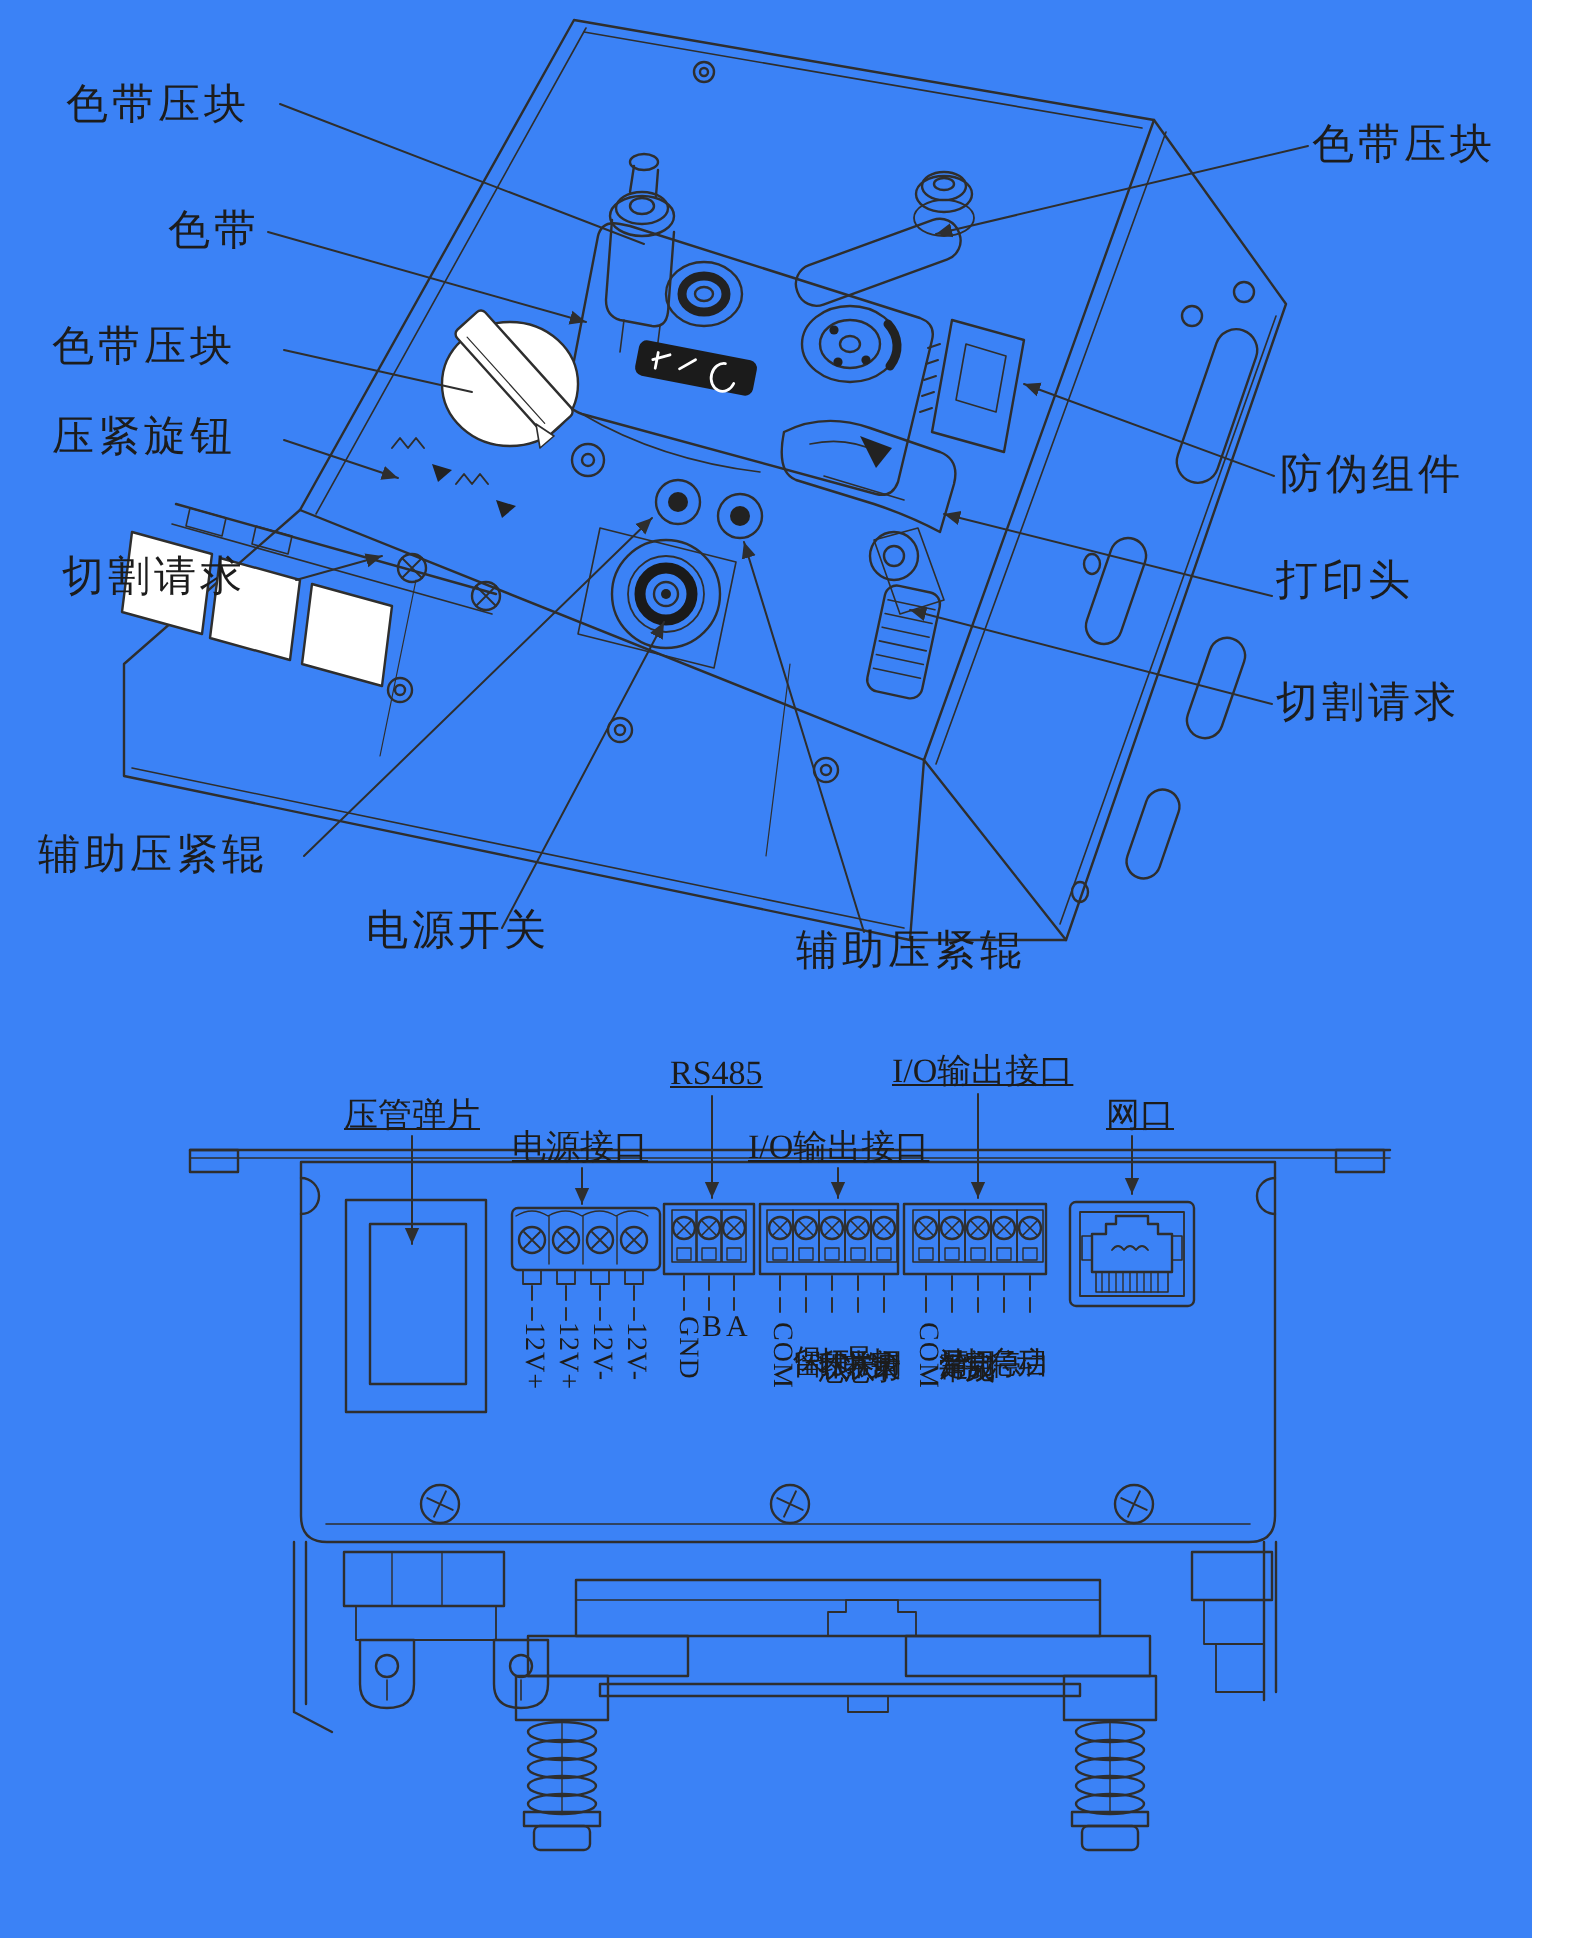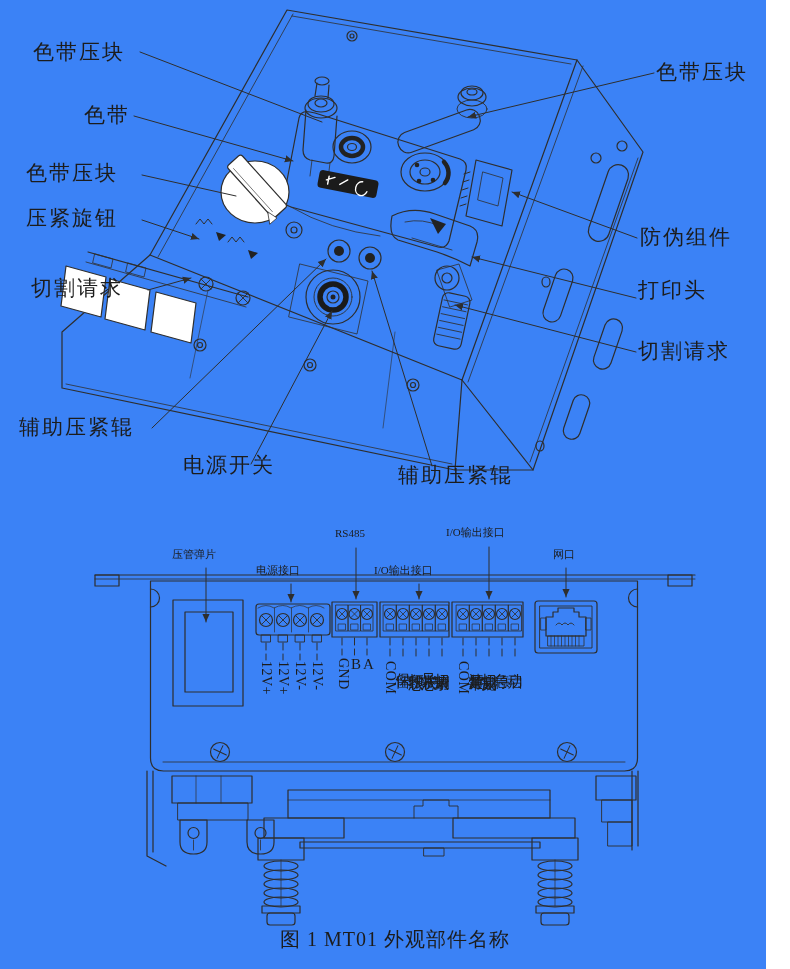--- a/index.html
+++ b/index.html
@@ -1,20 +1,20 @@
 <!DOCTYPE html>
 <html><head>
 <meta charset="utf-8">
 <style>
   html,body{margin:0;padding:0;background:#fff;}
   #stage{position:relative;width:766px;height:969px;background:#3b82f6;overflow:hidden;
          font-family:"Liberation Serif","DejaVu Serif",serif;color:#1c1c1c;}
   svg{position:absolute;left:0;top:0;}
   .lbl{position:absolute;font-size:21px;letter-spacing:2px;line-height:1;white-space:nowrap;}
-  .plbl{position:absolute;font-size:11px;line-height:1;white-space:nowrap;}
+  .plbl{position:absolute;font-size:17px;line-height:1;white-space:nowrap;text-decoration:underline;}
   .pinr{position:absolute;font-size:14px;line-height:14px;white-space:nowrap;
         transform-origin:0 0;transform:rotate(90deg);letter-spacing:.5px;}
   .pinb{position:absolute;font-size:15px;line-height:1;white-space:nowrap;}
   .pinv{position:absolute;font-size:15px;line-height:16px;white-space:nowrap;
         writing-mode:vertical-rl;text-orientation:upright;letter-spacing:1px;}
   .caption{position:absolute;left:0;top:926px;width:790px;text-align:center;
            font-size:20px;letter-spacing:1px;}
 </style>
 </head>
 <body>
@@ -397,15 +397,14 @@
 <div class="pinv" style="left:408px;top:661px">打印状态</div>
 <div class="pinv" style="left:421px;top:661px">异常状态</div>
 <div class="pinv" style="left:434px;top:661px">切割请求</div>
 
 <div class="pinr" style="left:470px;top:661px">COM</div>
 <div class="pinv" style="left:468px;top:661px">清楚异常</div>
 <div class="pinv" style="left:481px;top:661px">切割完成</div>
 <div class="pinv" style="left:494px;top:661px">急停</div>
 <div class="pinv" style="left:507px;top:661px">启动</div>
 
-<div class="caption">图 1 MT01 外观部件名称</div>
 
 </div>
 
 </body></html>

